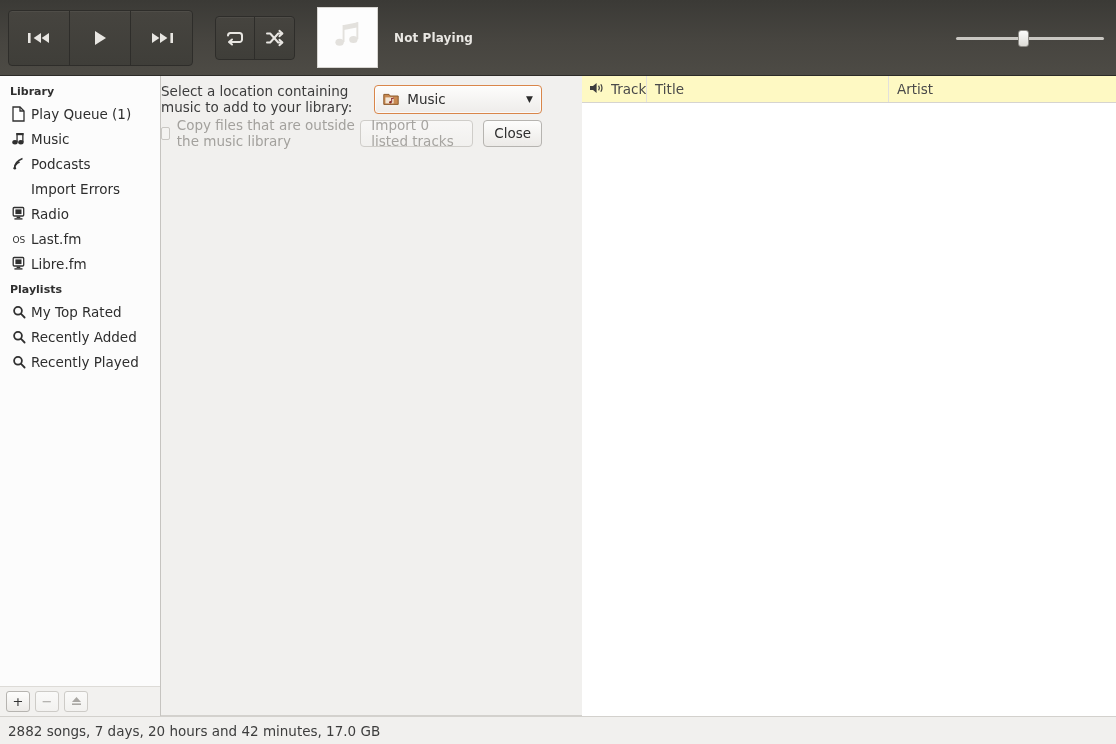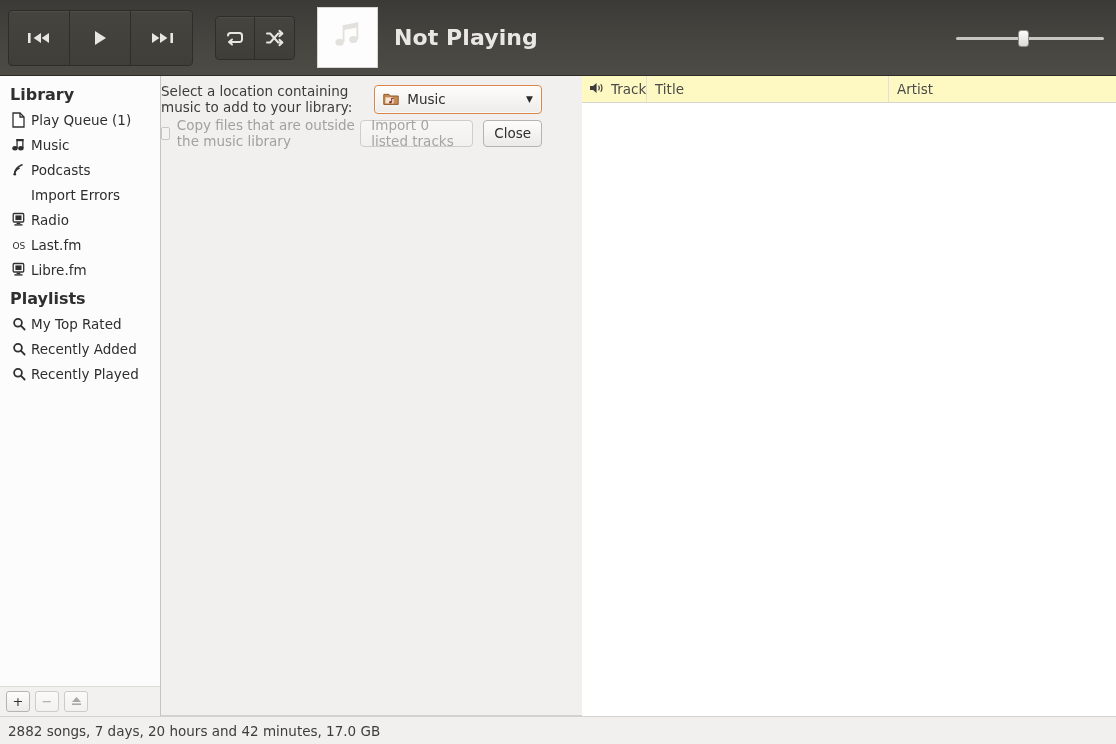--- a/index.html
+++ b/index.html
@@ -44,21 +44,21 @@
   .albumart {
     width: 61px; height: 61px;
     margin-left: 22px;
     background: #fdfdfd;
     display: flex; align-items: center; justify-content: center;
     border: 1px solid #d8d6d2;
   }
   .nowplaying {
     margin-left: 16px;
     color: #e9e7e3;
-    font-size: 22px;
+    font-size: 12px;
     font-weight: bold;
     letter-spacing: .1px;
   }
   .volume {
     position: absolute; right: 12px; top: 30px;
     width: 148px; height: 16px;
     display: flex; align-items: center;
   }
   .vol-track {
     position: absolute; left: 0; right: 0; top: 7px;
@@ -80,21 +80,21 @@
     width: 161px; min-width: 161px;
     background: #fcfcfc;
     border-right: 1px solid #c6c4c0;
     display: flex; flex-direction: column;
     padding-top: 6px;
   }
   .side-scroll { flex: 1; overflow: hidden; }
   .sec-title {
     font-weight: bold; color: #2f2f2f;
     padding: 3px 0 3px 10px;
-    font-size: 16px;
+    font-size: 11px;
   }
   .side-item {
     display: flex; align-items: center;
     height: 25px;
     padding-left: 12px;
     color: #2e2e2e;
     cursor: default;
   }
   .side-item .ic {
     width: 19px; min-width: 19px;

